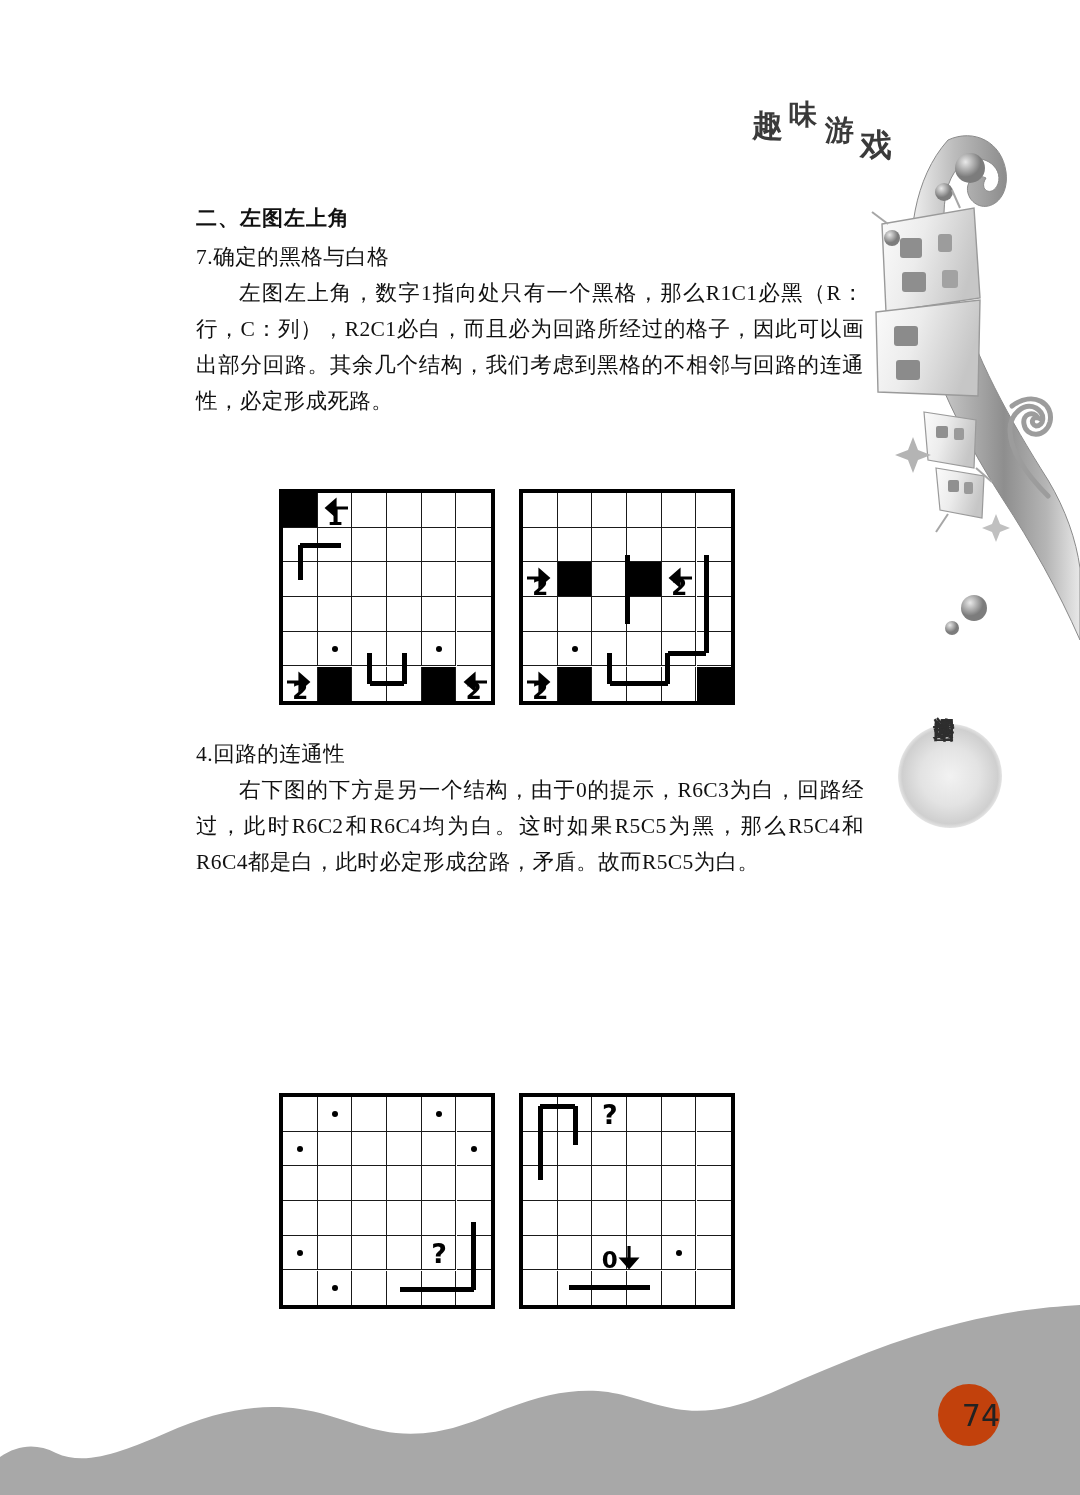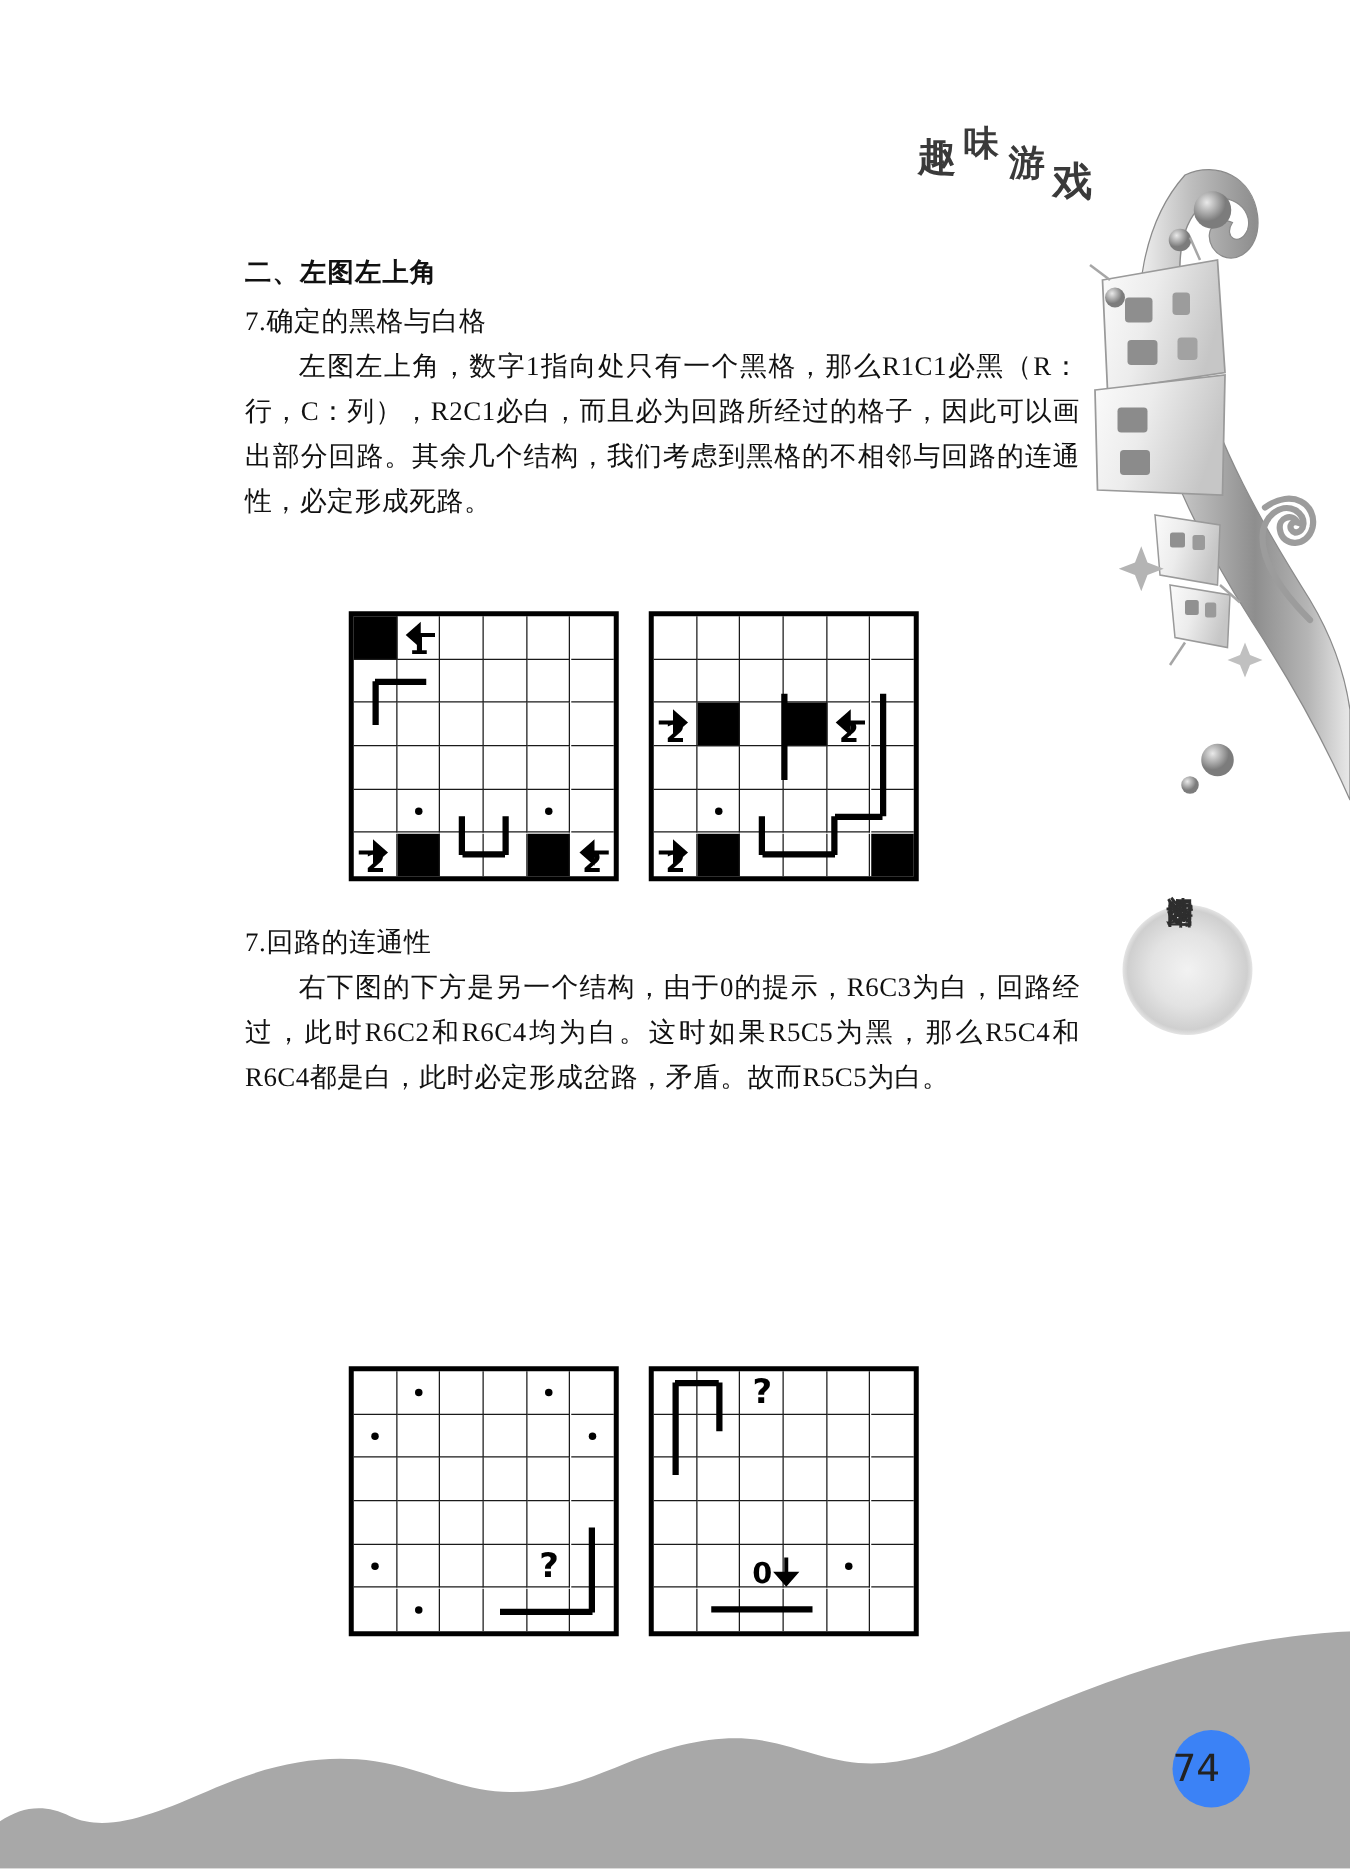--- a/index.html
+++ b/index.html
@@ -7,21 +7,21 @@
     width:1080px;height:1495px;
     background:#ffffff;
     font-family:"Liberation Serif","DejaVu Serif",serif;
     position:relative;overflow:hidden;
     color:#111;
   }
   .page{position:absolute;inset:0;}
 
   
   .header-title{
-    position:absolute;left:734px;top:104px;
+    position:absolute;left:752px;top:104px;
     font-family:"DejaVu Sans","Liberation Sans",sans-serif;
     font-weight:bold;color:#3a3a3a;
     letter-spacing:2px;white-space:nowrap;
   }
   .header-title span{display:inline-block;vertical-align:baseline;}
   .ht1{font-size:31px;}
   .ht2{font-size:28px;position:relative;top:-12px;left:4px;}
   .ht3{font-size:29px;position:relative;top:4px;left:10px;}
   .ht4{font-size:32px;position:relative;top:20px;left:14px;}
 
@@ -96,22 +96,22 @@
     transform:translate(-50%,-50%);
   }
   .arrow svg{display:block;}
   .arrow{position:absolute;}
 
   
   .wave{position:absolute;left:0;bottom:0;width:1080px;height:190px;}
   .pagenum{
     position:absolute;left:938px;top:1384px;
     width:62px;height:62px;border-radius:50%;
-    background:#3b82f6;
-    display:flex;align-items:center;justify-content:flex-start;
+    background:#c2410c;
+    display:flex;align-items:center;justify-content:flex-end;
     font-family:"DejaVu Sans","Liberation Sans",sans-serif;
     font-size:30px;color:#222;
   }
 </style>
 </head>
 <body>
 
 <div class="page">
 
   <div class="header-title">
@@ -199,21 +199,21 @@
     <div class="vtext">阅读空间站</div>
   </div>
 
   <div class="content">
     <div class="h-sec">二、左图左上角</div>
     <div class="h-sub">7.确定的黑格与白格</div>
     <p class="body">左图左上角，数字1指向处只有一个黑格，那么R1C1必黑（R：行，C：列），R2C1必白，而且必为回路所经过的格子，因此可以画出部分回路。其余几个结构，我们考虑到黑格的不相邻与回路的连通性，必定形成死路。</p>
   </div>
 
   <div class="content" style="top:739px;">
-    <div class="h-sub">7.回路的连通性</div>
+    <div class="h-sub">4.回路的连通性</div>
     <p class="body">右下图的下方是另一个结构，由于0的提示，R6C3为白，回路经过，此时R6C2和R6C4均为白。这时如果R5C5为黑，那么R5C4和R6C4都是白，此时必定形成岔路，矛盾。故而R5C5为白。</p>
   </div>
 
   <div id="grids">
       <div class="grid-wrap" style="left: 279px; top: 489px;">
         <div class="grid" style="width: 216px; height: 216px;">
           <div class="cell black" style="left: 0px; top: 0px; width: 34.7px; height: 34.7px;"></div>
           <div class="cell" style="left: 34.7px; top: 0px; width: 34.7px; height: 34.7px;"></div>
           <div class="cell" style="left: 69.4px; top: 0px; width: 34.7px; height: 34.7px;"></div>
           <div class="cell" style="left: 104.1px; top: 0px; width: 34.7px; height: 34.7px;"></div>

